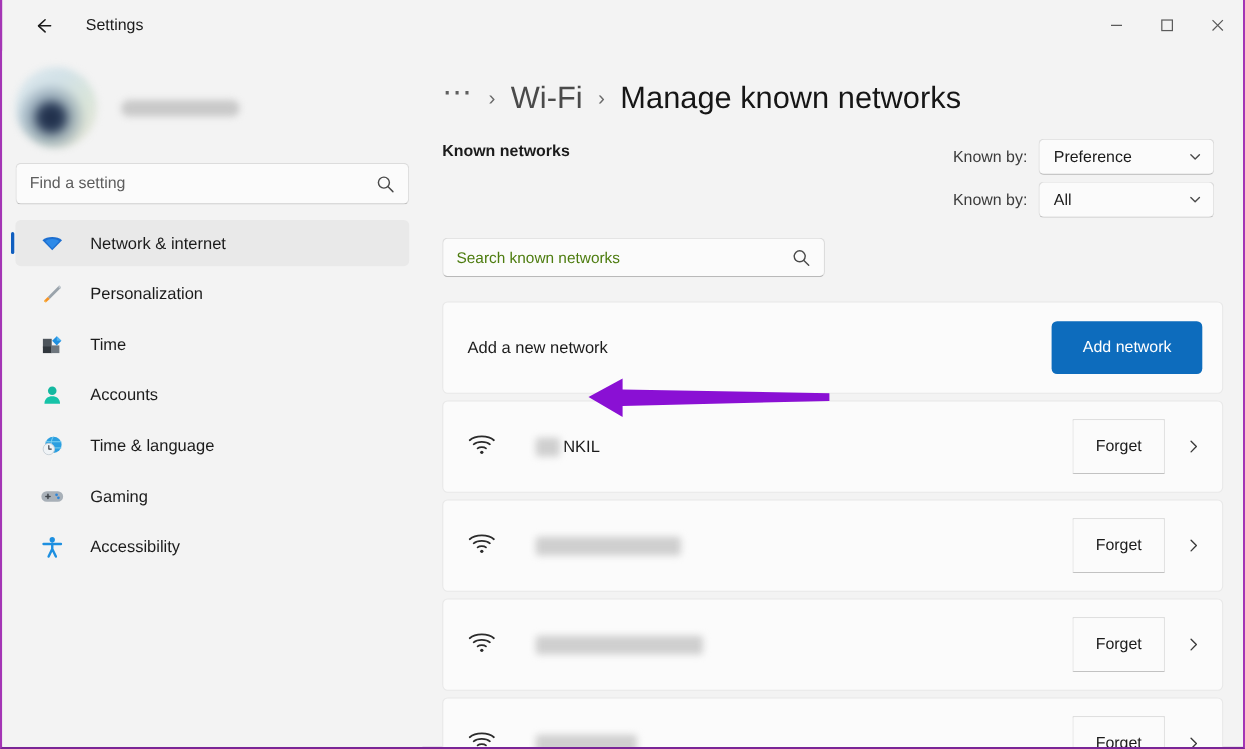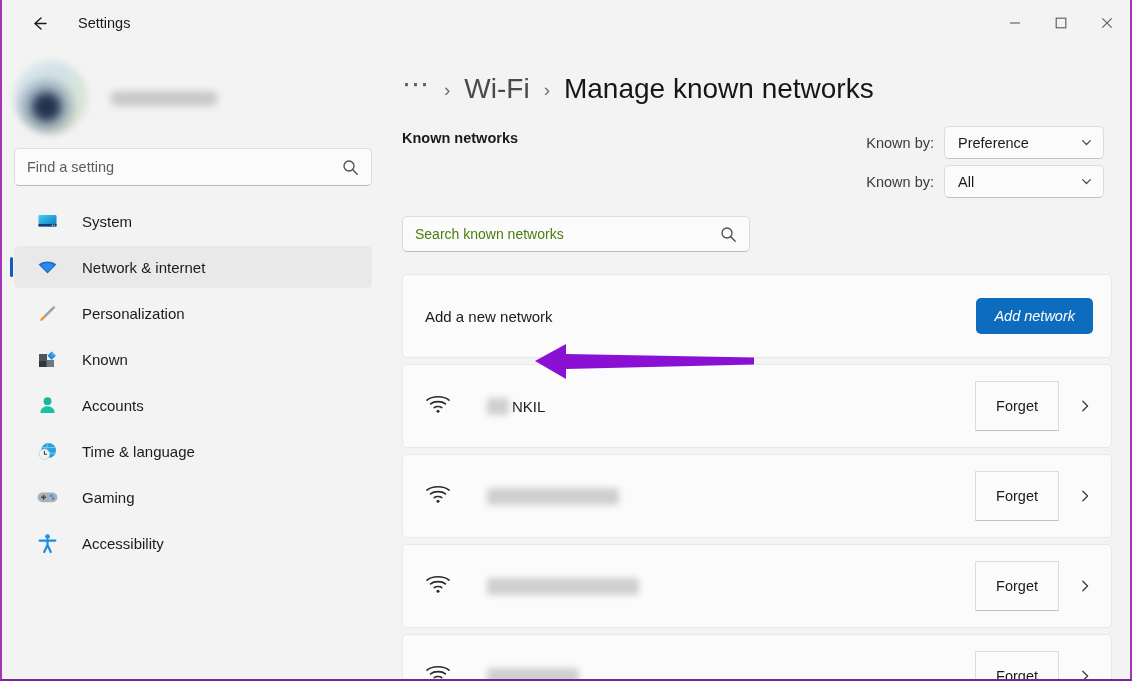--- a/index.html
+++ b/index.html
@@ -259,25 +259,24 @@
     font-size: 15px;
     color: #1b1b1b;
   }
   #add-network-btn {
     margin-left: auto;
     background: #0d6cbd;
     color: #ffffff;
     font-size: 14.5px;
     border: none;
     border-radius: 5px;
-    padding: 0 18px;
-    height: 36px;
+    padding: 0 28px;
+    height: 48px;
     cursor: pointer;
     font-family: "Liberation Sans", sans-serif;
-    font-style: italic;
   }
 
   .net-row { padding-left: 22px; }
   .wifi-icon { flex: none; width: 26px; }
   .net-name {
     margin-left: 36px;
     font-size: 15px;
     color: #1b1b1b;
     display: flex;
     align-items: center;
@@ -363,37 +362,20 @@
     <div id="find-setting">
       <div id="find-setting-text">Find a setting</div>
       <svg width="17" height="17" viewBox="0 0 17 17">
         <circle cx="7" cy="7" r="5" fill="none" stroke="#4a4a4a" stroke-width="1.3"></circle>
         <path d="M10.8 10.8 L15.2 15.2" stroke="#4a4a4a" stroke-width="1.3" stroke-linecap="round"></path>
       </svg>
     </div>
 
     <div id="navlist">
 
-      <div class="nav-item">
-        <span class="nav-icon">
-          <svg width="21" height="21" viewBox="0 0 21 21">
-            <defs>
-                <linearGradient id="gsys" x1="0" y1="0" x2="1" y2="1">
-              <stop offset="0" stop-color="#3fd3ee"></stop>
-                  <stop offset="1" stop-color="#1072c4"></stop>
-            </linearGradient>
-              </defs>
-            <rect x="1.5" y="4" width="18" height="11.5" rx="1.2" fill="url(#gsys)"></rect>
-            <rect x="1.5" y="13" width="18" height="2.6" rx="0.6" fill="#0e3f72"></rect>
-            <circle cx="15.4" cy="14.3" r="0.7" fill="#8fd8f5"></circle>
-            <circle cx="17.2" cy="14.3" r="0.7" fill="#8fd8f5"></circle>
-          </svg>
-        </span>
-        <span class="nav-label">System</span>
-      </div>
 
 
       <div class="nav-item selected">
         <span class="nav-icon">
           <svg width="21" height="21" viewBox="0 0 21 21">
             <path d="M1.6 7.4 C5.6 3.5 15.4 3.5 19.4 7.4 L10.5 16.6 Z" fill="#1d6fd0"></path>
             <path d="M4.2 8.2 C7 5.6 14 5.6 16.8 8.2 L10.5 14.8 Z" fill="#2d8ae8"></path>
           </svg>
         </span>
         <span class="nav-label">Network &amp; internet</span>
@@ -414,21 +396,21 @@
       <div class="nav-item">
         <span class="nav-icon">
           <svg width="21" height="21" viewBox="0 0 21 21">
             <rect x="2" y="5" width="8" height="8" fill="#4e555c"></rect>
             <rect x="2" y="12" width="8" height="6" fill="#31373d"></rect>
             <rect x="9.5" y="11" width="7.5" height="7" fill="#6e767e"></rect>
             <path d="M14.6 2.6 L18.8 6.8 L14.6 11 L10.4 6.8 Z" fill="#1f8fe0"></path>
             <path d="M14.6 2.6 L18.8 6.8 L14.6 6.8 Z" fill="#4fb2f0"></path>
           </svg>
         </span>
-        <span class="nav-label">Known</span>
+        <span class="nav-label">Time</span>
       </div>
 
       <div class="nav-item">
         <span class="nav-icon">
           <svg width="21" height="21" viewBox="0 0 21 21">
             <circle cx="10.5" cy="6.2" r="3.9" fill="#14b8a0"></circle>
             <path d="M3.4 18 C3.4 13.6 6.6 11.3 10.5 11.3 C14.4 11.3 17.6 13.6 17.6 18 Z" fill="#16c3a8"></path>
           </svg>
         </span>
         <span class="nav-label">Accounts</span>

